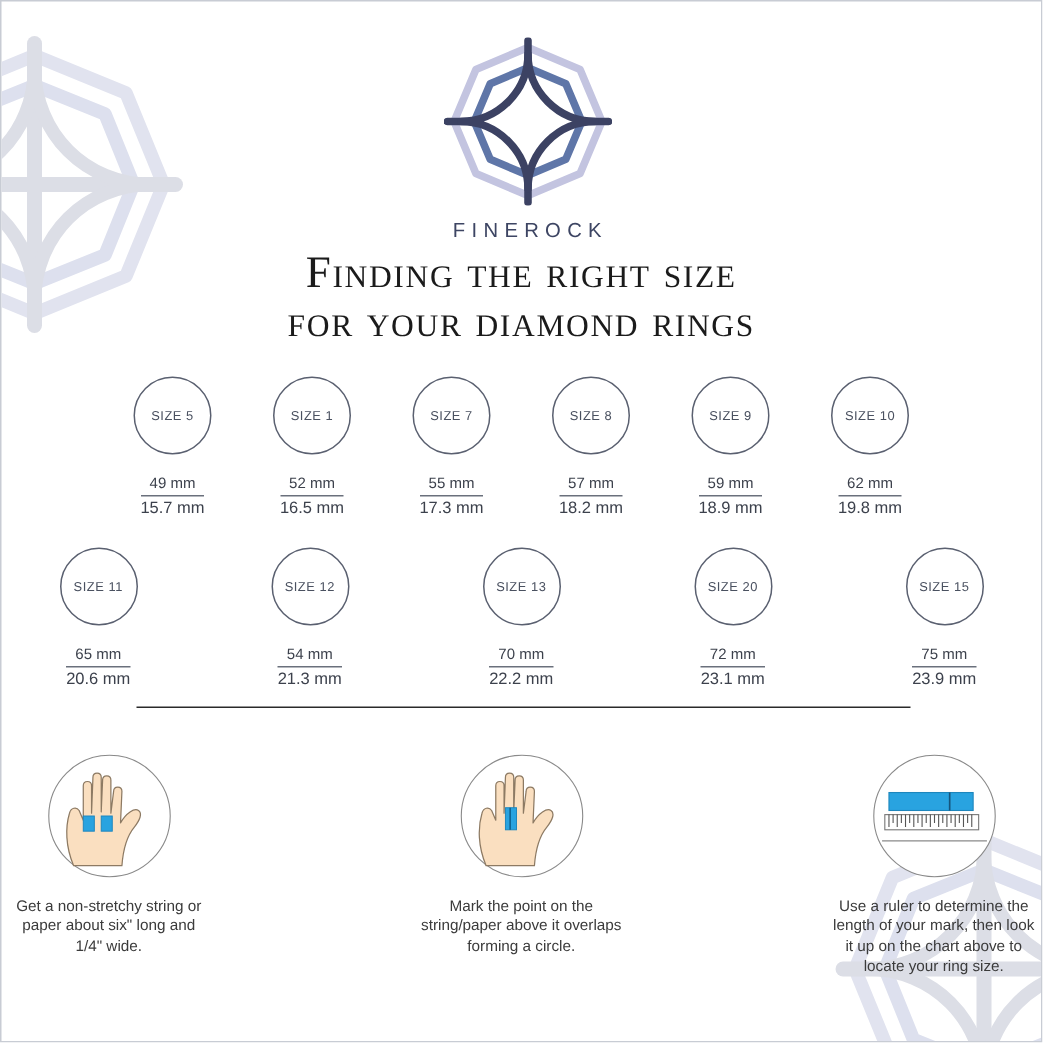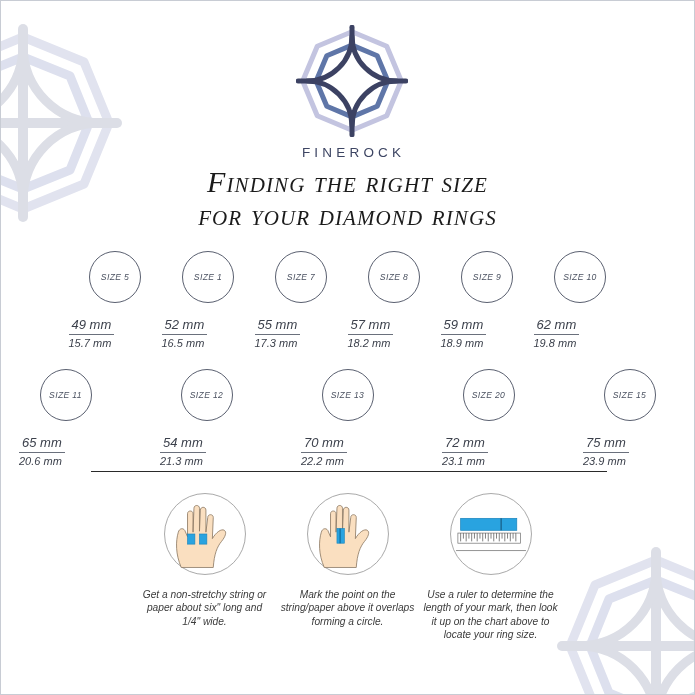--- a/index.html
+++ b/index.html
@@ -69,39 +69,37 @@
     text-align: center;
     font-family: "Liberation Serif", serif;
     color: #1b1b1b;
   }
   .title-line {
     font-size: 30px;
     line-height: 33px;
     font-variant: small-caps;
     letter-spacing: 1.1px;
     white-space: nowrap;
-    font-style: italic;
   }
 
   
   #size-section {
     position: absolute;
     left: 0;
     right: 0;
     top: 250px;
   }
   .size-row {
     display: flex;
     justify-content: center;
   }
   .size-row.row-2 { margin-top: 18px; gap: 48px; }
   .size-cell {
     width: 93px;
-    text-align: left;
-    font-style: italic;
+    text-align: center;
   }
   .size-circle {
     width: 52px;
     height: 52px;
     margin: 0 auto;
     border: 1px solid #5a6070;
     border-radius: 50%;
     display: flex;
     align-items: center;
     justify-content: center;
@@ -111,21 +109,21 @@
     font-size: 8.6px;
     color: #4a5160;
     letter-spacing: 0.35px;
     white-space: nowrap;
   }
   .size-measures {
     margin-top: 14px;
     display: inline-block;
   }
   .measure-top {
-    font-size: 13px;
+    font-size: 10px;
     color: #3c414c;
     padding: 0 3px 2px 3px;
     border-bottom: 1px solid #6a707c;
     white-space: nowrap;
   }
   .measure-bottom {
     font-size: 11px;
     color: #3c414c;
     padding-top: 2px;
     white-space: nowrap;
@@ -139,24 +137,23 @@
     top: 470px;
     height: 1px;
     background: #2a2a2a;
   }
 
   
   #steps-section {
     position: absolute;
     left: 0;
     right: 0;
-    top: 487px;
+    top: 497px;
     display: flex;
-    justify-content: center;
-    font-style: italic;
+    justify-content: space-between;
   }
   .step-cell {
     width: 143px;
     text-align: center;
   }
   .step-illustration {
     width: 92px;
     height: 92px;
     margin: 0 auto;
   }

